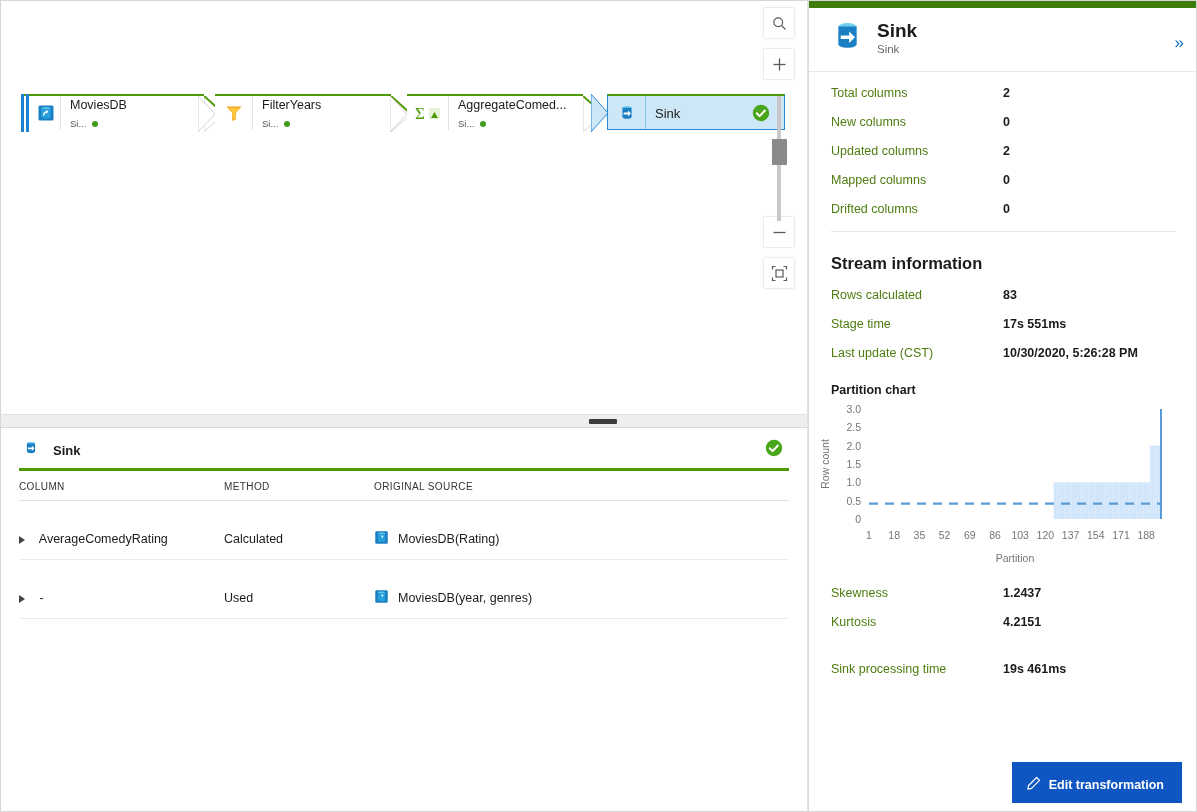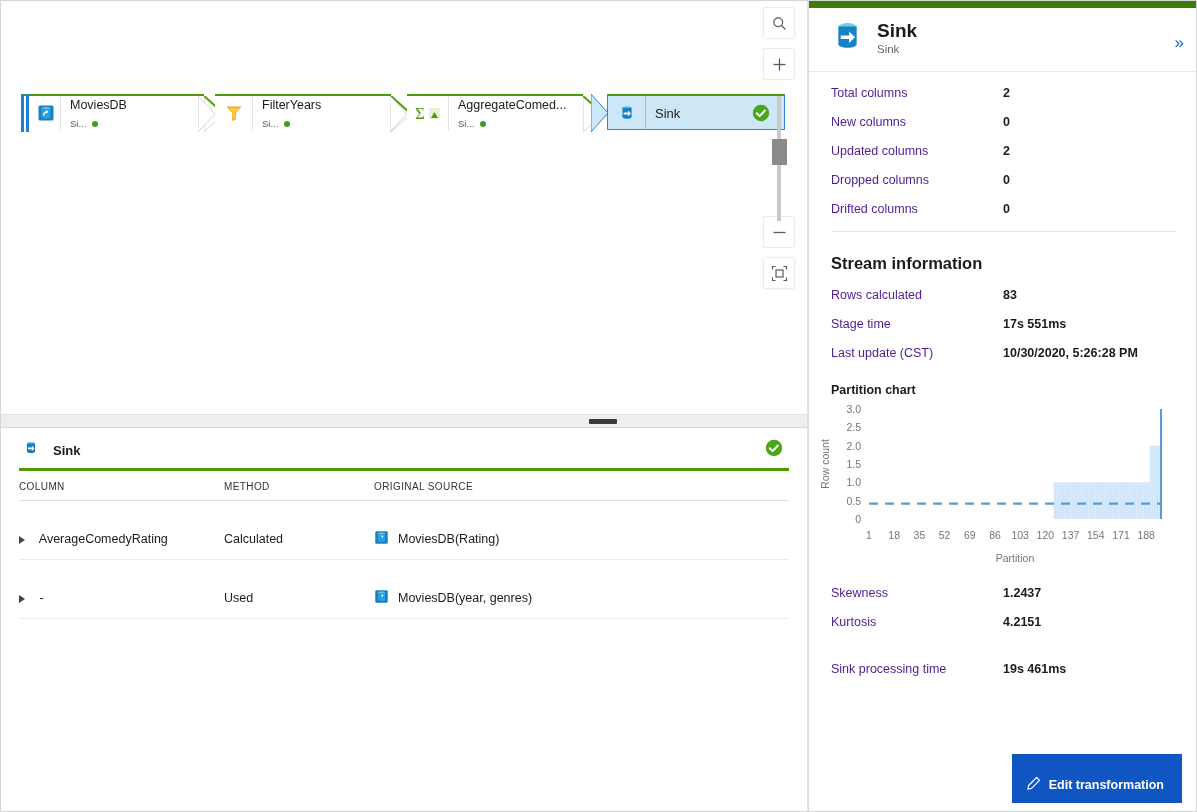--- a/index.html
+++ b/index.html
@@ -175,21 +175,21 @@
     position: absolute; right: 14px; top: 26px;
     color: #0f6cbd; font-size: 17px; cursor: pointer; line-height: 1;
   }
 
   .kv-list { padding: 14px 22px 0 22px; }
   .kv {
     display: flex; align-items: baseline;
     font-size: 12.5px;
     margin-bottom: 15px;
   }
-  .kv .k { color: #4c1d95; width: 172px; flex: none; }
+  .kv .k { color: #4d7c0f; width: 172px; flex: none; }
   .kv .v { color: #1b1b1b; font-weight: bold; }
 
   .rp-divider { height: 1px; background: #e6e6e6; margin: 9px 22px 0 22px; }
 
   .sec-title {
     font-size: 16.5px; font-weight: bold; color: #1b1b1b;
     padding: 22px 25px 15px 22px;
   }
   .sub-title {
     font-size: 12.5px; font-weight: bold; color: #1b1b1b;
@@ -197,21 +197,21 @@
   }
 
   
   #chart-box { position: relative; width: 390px; height: 175px; }
   #chart-svg { position: absolute; left: 0; top: 0; }
 
   #edit-btn {
     position: absolute; right: 16px; bottom: 10px;
     background: #0f56c3; color: #fff;
     font-size: 12.5px; font-weight: bold;
-    padding: 22px 18px 9px 14px;
+    padding: 14px 18px 9px 14px;
     border: none; cursor: pointer;
     display: flex; align-items: center; gap: 8px;
   }
 </style>
 </head>
 <body>
 
 <div id="app">
 
   <div id="left-pane">
@@ -447,21 +447,21 @@
       </div>
       <div class="kv">
         <span class="k">New columns</span>
         <span class="v">0</span>
       </div>
       <div class="kv">
         <span class="k">Updated columns</span>
         <span class="v">2</span>
       </div>
       <div class="kv">
-        <span class="k">Dropped columns</span>
+        <span class="k">Mapped columns</span>
         <span class="v">0</span>
       </div>
       <div class="kv">
         <span class="k">Drifted columns</span>
         <span class="v">0</span>
       </div>
     </div>
 
     <div class="rp-divider"></div>
 

